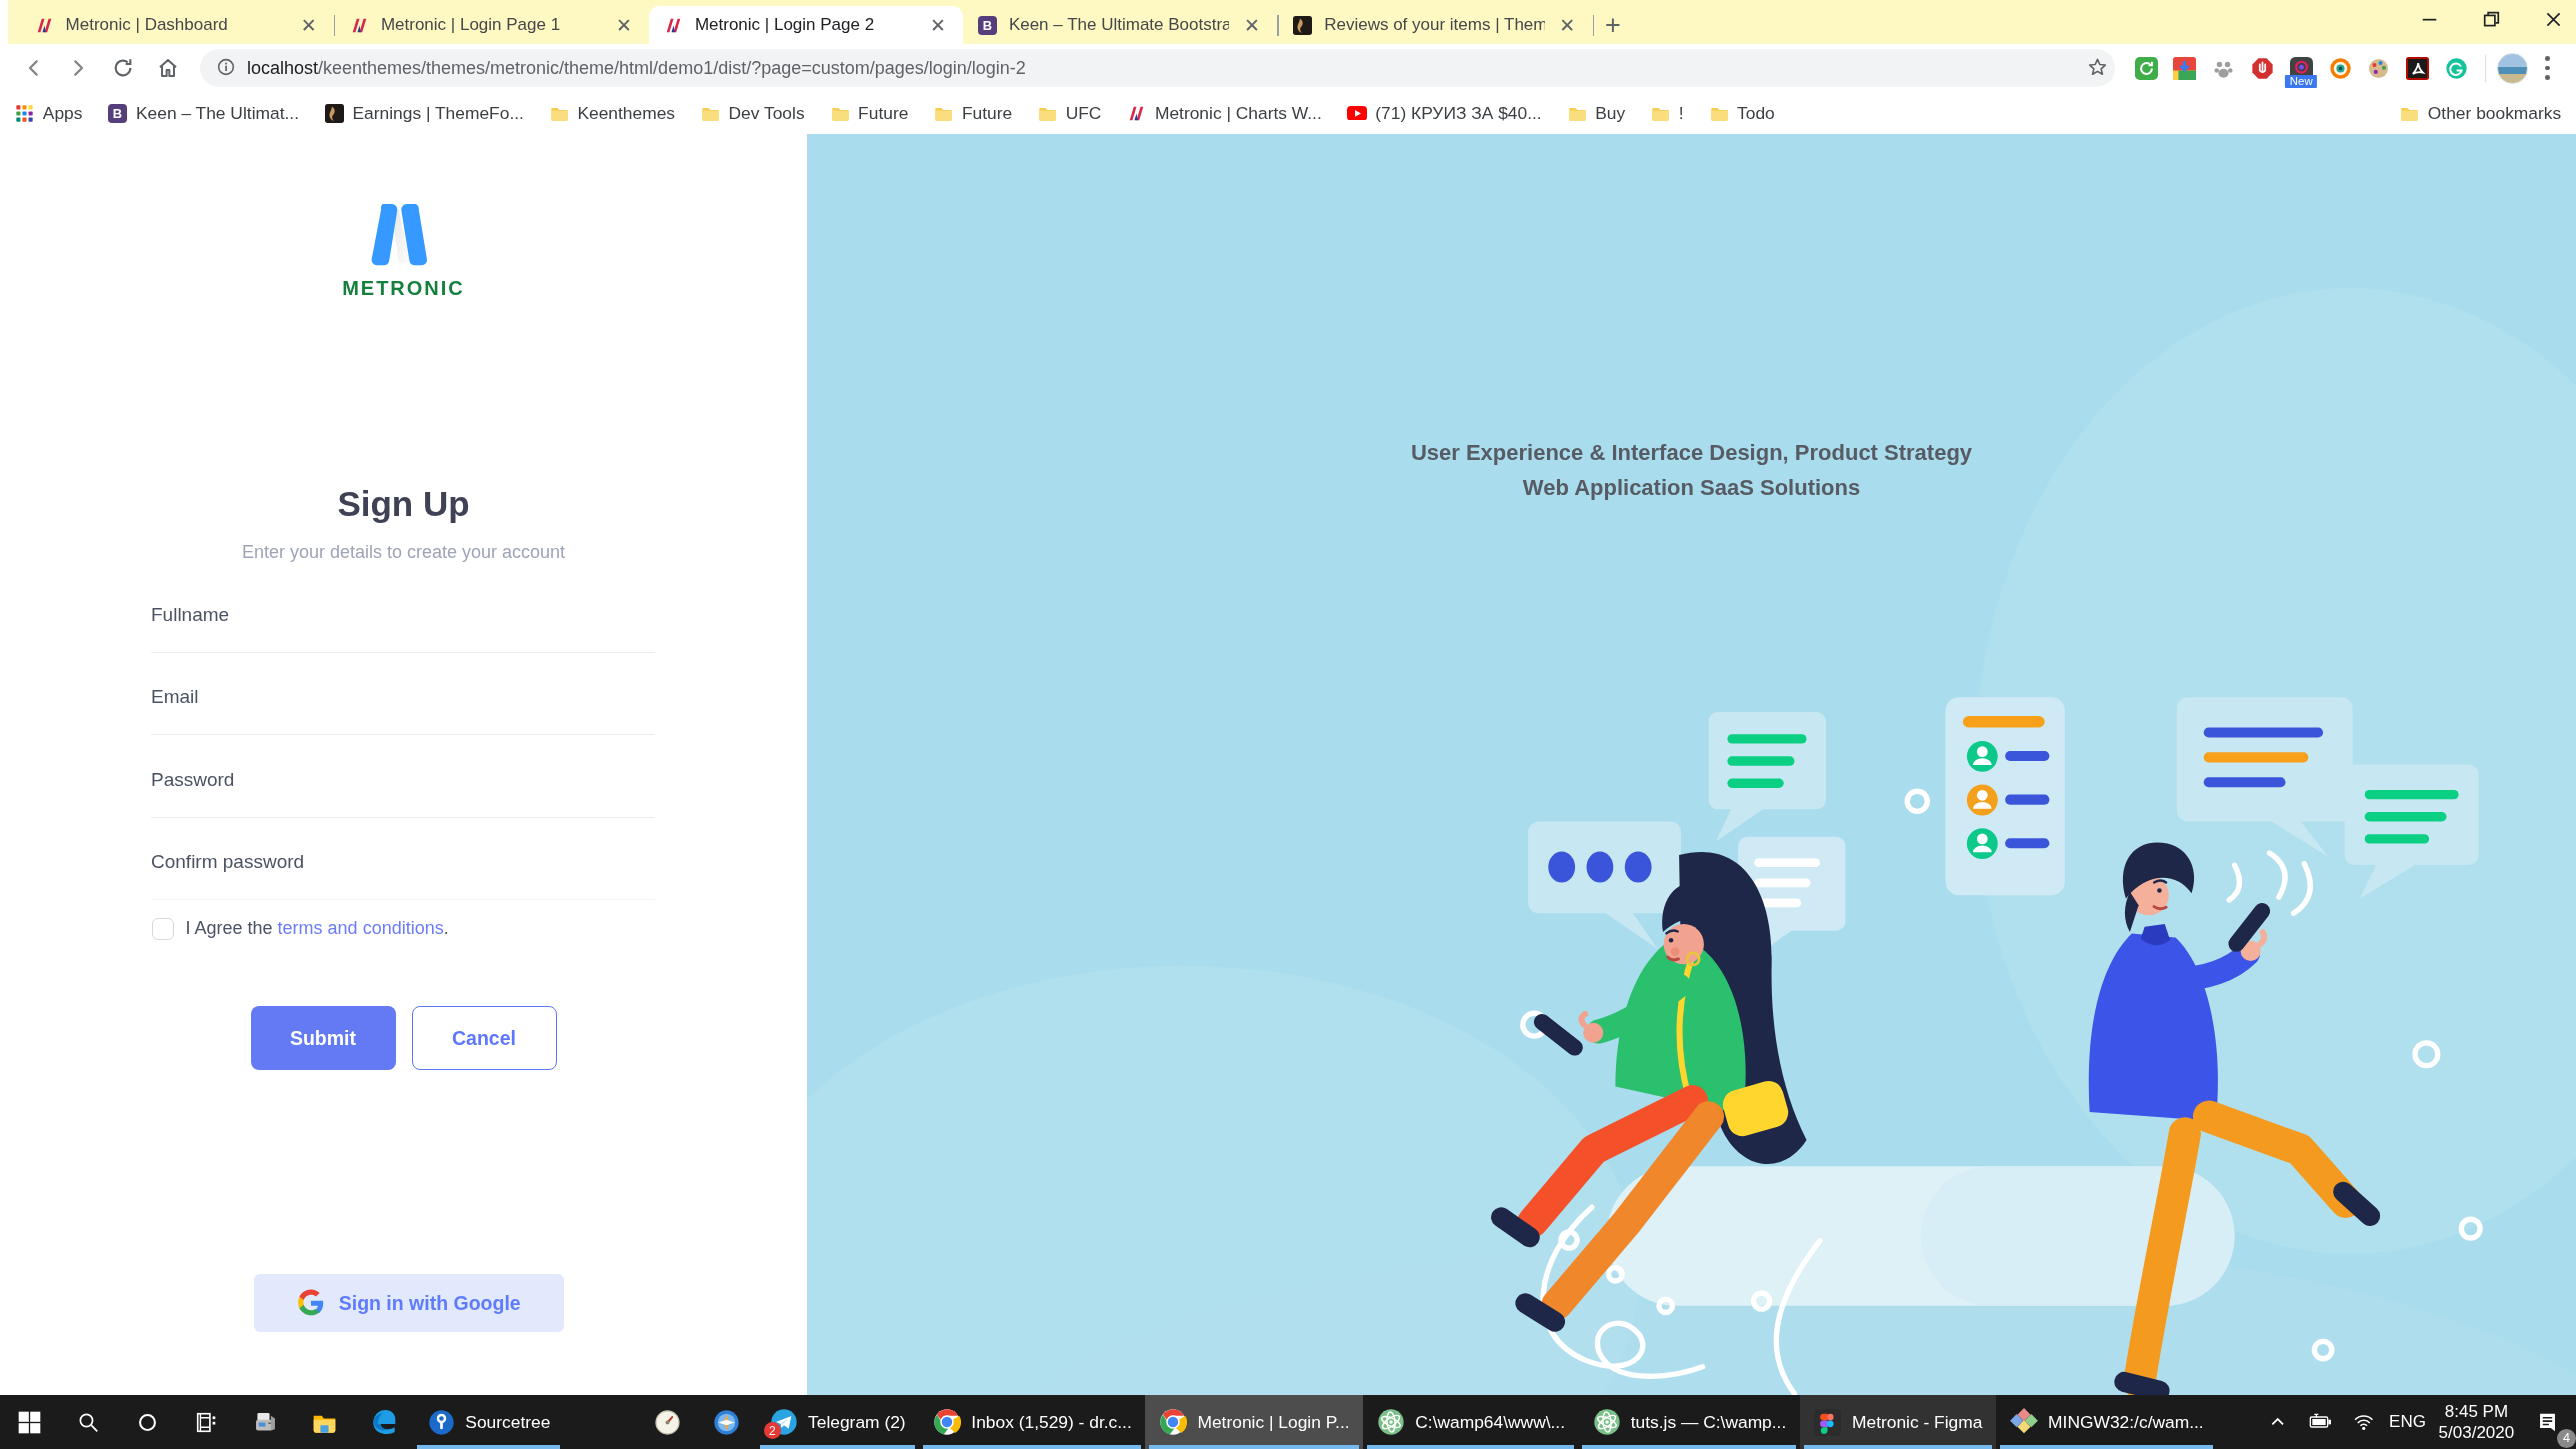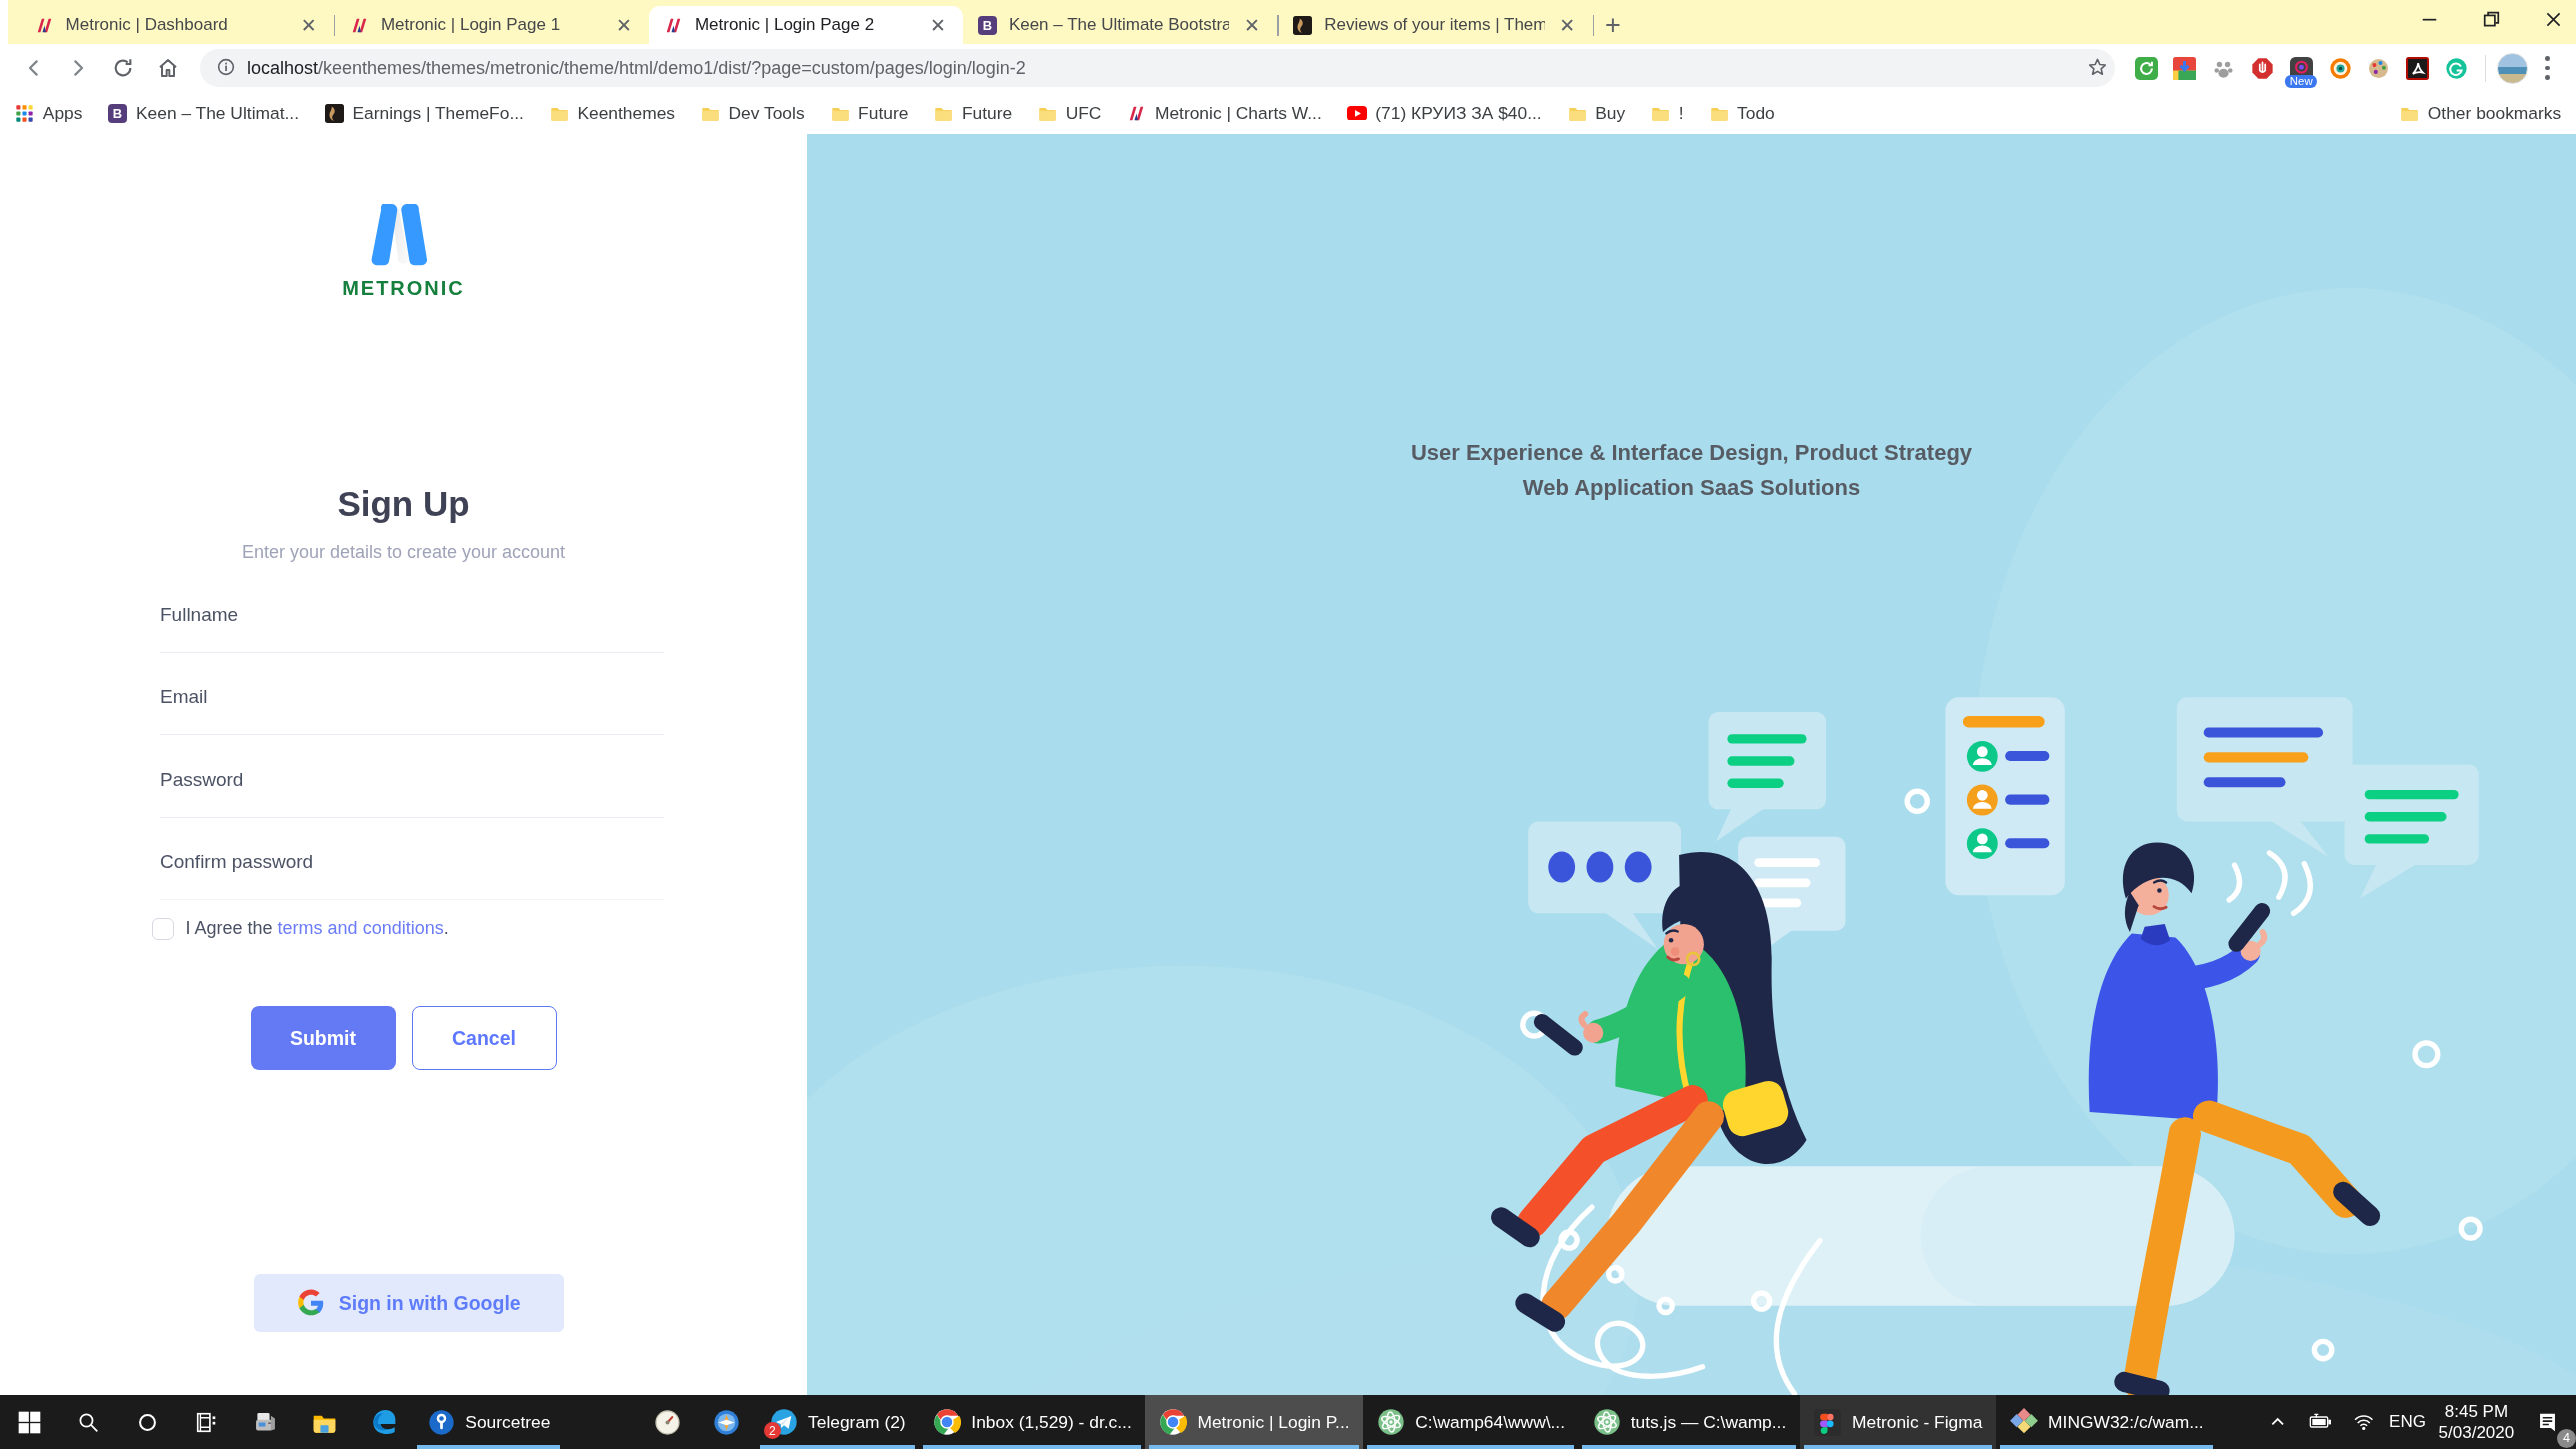--- a/index.html
+++ b/index.html
@@ -18,21 +18,21 @@
   .wc { width:62px; height:38px; display:flex; align-items:center; justify-content:center; color:#202124; }
 
   .toolbar { position:absolute; top:44px; left:0; width:2576px; height:48px; background:#fff; display:flex; align-items:center; padding:0 14.8px; gap:6.7px; }
   .nav-ic { width:38px; height:38px; display:flex; align-items:center; justify-content:center; flex:0 0 auto; }
   .omnibox { flex:1; height:38px; background:#f1f3f4; border-radius:19px; display:flex; align-items:center; padding:0 6.7px 0 16px; gap:10.7px; margin:0 6.7px; min-width:0; }
   .omnibox .url { font-size:18px; white-space:nowrap; overflow:hidden; flex:1; }
   .omnibox .url .host { color:#202124; }
   .omnibox .url .rest { color:#5f6368; }
   .ext-row { display:flex; align-items:center; gap:14.8px; padding:0 5.4px; flex:0 0 auto; }
   .ext { width:24px; height:24px; position:relative; display:flex; align-items:center; justify-content:center; }
-  .ext-badge { position:absolute; bottom:-8px; left:50%; transform:translateX(-50%); background:#3b78f0; color:#fff; font-size:11.4px; padding:0.7px 4.7px; border-radius:6px; }
+  .ext-badge { position:absolute; bottom:-8px; left:50%; transform:translateX(-50%); background:#3b78f0; color:#fff; font-size:11.4px; padding:0.7px 4.7px; border-radius:1px; }
   .tb-sep { width:1.3px; height:27px; background:#dadce0; margin:0 4px; }
   .avatar { width:31px; height:31px; border-radius:50%; background:linear-gradient(180deg,#9fc3e0 0 45%,#4e8fb8 45% 70%,#c9b98f 70% 100%); border:0.7px solid #dadce0; flex:0 0 auto; }
   .menu-dots { width:27px; display:flex; flex-direction:column; align-items:center; gap:4.7px; }
   .menu-dots i { width:4.7px; height:4.7px; border-radius:50%; background:#5f6368; }
 
   .bookmarksbar { position:absolute; top:93px; left:0; width:2576px; height:42px; background:#fff; display:flex; align-items:center; padding:0 14.8px; gap:25.5px; border-bottom:0.7px solid #e8eaed; font-size:17.4px; color:#3c4043; }
   .bm { display:flex; align-items:flex-start; gap:8px; white-space:nowrap; }
   .bm .bmi { width:20px; height:20px; display:flex; align-items:center; justify-content:center; }
   .bm-spacer { flex:1; }
 
@@ -40,21 +40,21 @@
   .page { position:absolute; top:134px; left:0; width:2576px; height:1261px; display:flex; }
   .auth { width:807px; height:100%; background:#fff; position:relative; flex:0 0 auto; }
   .promo { flex:1; height:100%; background:#a9dcec; position:relative; overflow:hidden; }
 
   .logo-wrap { position:absolute; top:70px; left:0; width:807px; text-align:center; }
   .brand { margin-top:9px; font-size:20px; font-weight:bold; letter-spacing:2px; color:#15803d; }
 
   .su-title { position:absolute; top:350px; left:0; width:807px; text-align:center; font-size:35px; font-weight:600; color:#3f4254; }
   .su-sub { position:absolute; top:408px; left:0; width:807px; text-align:center; font-size:18px; color:#9ea3b8; }
 
-  .field { position:absolute; left:160px; width:504px; height:56px; border-bottom:1.3px solid #ebedf2; }
+  .field { position:absolute; left:151px; width:504px; height:56px; border-bottom:1.3px solid #ebedf2; }
   .field input { width:100%; height:35px; border:0; outline:0; font-size:19px; color:#464e5f; font-family:"Liberation Sans",sans-serif; background:transparent; }
   .field input::placeholder { color:#4b5264; opacity:1; }
 
   .agree-row { position:absolute; left:152px; top:784px; display:flex; align-items:center; gap:12px; font-size:18px; color:#4b5264; }
   .cbx { width:21.5px; height:21.5px; border:1.3px solid #d6d8e2; border-radius:6px; background:#fff; }
   .agree-link { color:#6b7cf8; }
 
   .btn-row { position:absolute; left:0; top:872px; width:807px; display:flex; justify-content:center; gap:16px; }
   .btn { height:64px; width:145px; border-radius:8px; font-size:19.5px; font-weight:600; display:flex; align-items:center; justify-content:center; font-family:"Liberation Sans",sans-serif; }
   .btn-submit { background:#637af4; color:#ffffff; }

